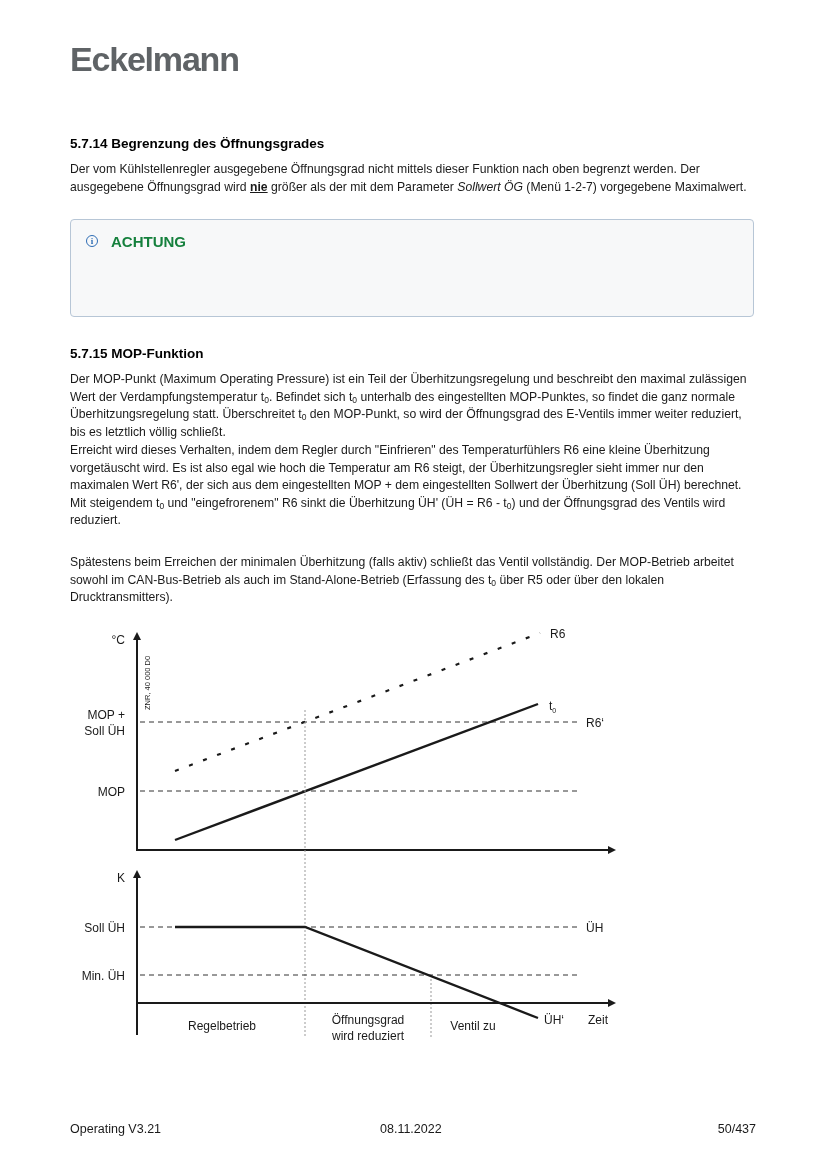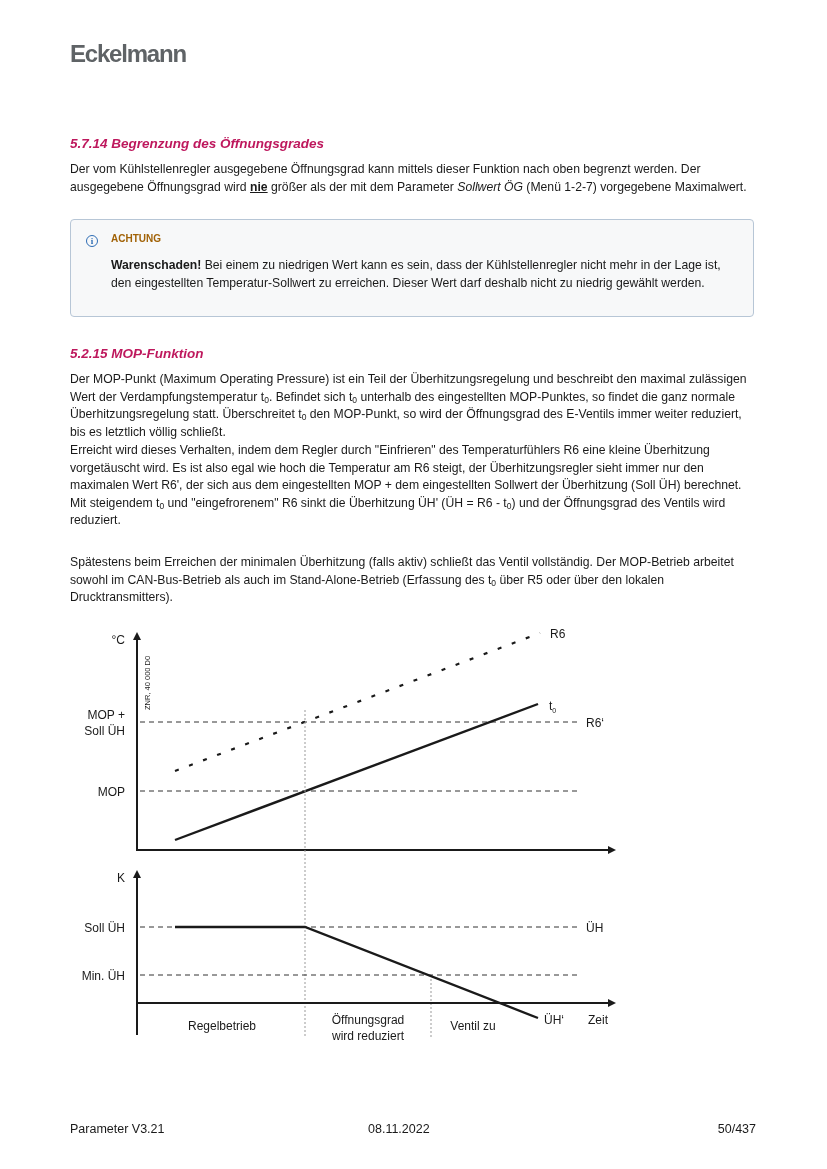--- a/index.html
+++ b/index.html
@@ -1,45 +1,44 @@
 <!DOCTYPE html>
 <html><head>
 <meta charset="utf-8">
 <style>
   html, body { margin:0; padding:0; background:#ffffff; }
   body { width:827px; height:1169px; position:relative; font-family:"Liberation Sans", sans-serif; color:#1a1a1a; overflow:hidden; }
-  .logo { position:absolute; left:70px; top:40px; font-family:"Liberation Sans", sans-serif; font-weight:bold; font-size:24px; color:#5f6366; letter-spacing:-1.2px; }
-  .h2 { position:absolute; left:70px; font-weight:bold; font-size:13.5px; color:#be185d;font-style:italic; }
+  .logo { position:absolute; left:70px; top:40px; font-family:"Liberation Sans", sans-serif; font-weight:bold; font-size:34px; color:#5f6366; letter-spacing:-1.2px; }
+  .h2 { position:absolute; left:70px; font-weight:bold; font-size:13.5px; color:#000000; }
   .para { position:absolute; left:70px; width:690px; font-size:12.2px; line-height:17.6px; color:#1a1a1a; }
   .para b { font-weight:bold;text-decoration:underline; }
   .para i { font-style:italic; }
   sub { font-size:8.5px; vertical-align:-2px; line-height:0; }
   .notice { position:absolute; left:70px; top:219px; width:684px; height:98px; box-sizing:border-box; border:1.5px solid #b7c6d6; border-radius:4px; background:#f7f8f9; }
   .notice-icon { position:absolute; left:15px; top:15px; width:12px; height:12px; border:1.4px solid #2f6db5; border-radius:50%; box-sizing:border-box; color:#2f6db5; font-size:9px; font-weight:bold; line-height:10px; text-align:center; font-family:"Liberation Serif", serif; }
-  .notice-title { position:absolute; left:40px; top:13px; font-weight:bold; font-size:10px; color:#a16207; }
+  .notice-title { position:absolute; left:40px; top:13px; font-weight:bold; font-size:15px; color:#15803d; }
   .notice-text { position:absolute; left:40px; top:37px; width:630px; font-size:12.2px; line-height:17.6px; }
   .footer { position:absolute; top:1122px; font-size:12.5px; color:#1a1a1a; }
   svg text { font-family:"Liberation Sans", sans-serif; fill:#1a1a1a; }
 </style>
 </head>
 <body>
 
 <div class="logo">Eckelmann</div>
 
 <div class="h2" style="top:136px;">5.7.14 Begrenzung des Öffnungsgrades</div>
 
-<div class="para" style="top:161px;"><span>Der vom Kühlstellenregler ausgegebene Öffnungsgrad kann mittels dieser Funktion nach oben begrenzt werden. Der ausgegebene Öffnungsgrad wird </span><b>nie</b><span> größer als der mit dem Parameter </span><i>Sollwert ÖG</i><span> (Menü 1-2-7) vorgegebene Maximalwert.</span></div>
+<div class="para" style="top:161px;"><span>Der vom Kühlstellenregler ausgegebene Öffnungsgrad nicht mittels dieser Funktion nach oben begrenzt werden. Der ausgegebene Öffnungsgrad wird </span><b>nie</b><span> größer als der mit dem Parameter </span><i>Sollwert ÖG</i><span> (Menü 1-2-7) vorgegebene Maximalwert.</span></div>
 
 <div class="notice">
   <div class="notice-icon">i</div>
   <div class="notice-title">ACHTUNG</div>
-  <div class="notice-text"><b>Warenschaden!</b><span> Bei einem zu niedrigen Wert kann es sein, dass der Kühlstellenregler nicht mehr in der Lage ist, den eingestellten Temperatur-Sollwert zu erreichen. Dieser Wert darf deshalb nicht zu niedrig gewählt werden.</span></div>
 </div>
 
-<div class="h2" style="top:346px;">5.2.15 MOP-Funktion</div>
+<div class="h2" style="top:346px;">5.7.15 MOP-Funktion</div>
 
 <div class="para" style="top:371px;"><span>Der MOP-Punkt (Maximum Operating Pressure) ist ein Teil der Überhitzungsregelung und beschreibt den maximal zulässigen Wert der Verdampfungstemperatur t</span><sub>0</sub><span>. Befindet sich t</span><sub>0</sub><span> unterhalb des eingestellten MOP-Punktes, so findet die ganz normale Überhitzungsregelung statt. Überschreitet t</span><sub>0</sub><span> den MOP-Punkt, so wird der Öffnungsgrad des E-Ventils immer weiter reduziert, bis es letztlich völlig schließt.</span></div>
 
 <div class="para" style="top:442px;"><span>Erreicht wird dieses Verhalten, indem dem Regler durch "Einfrieren" des Temperaturfühlers R6 eine kleine Überhitzung vorgetäuscht wird. Es ist also egal wie hoch die Temperatur am R6 steigt, der Überhitzungsregler sieht immer nur den maximalen Wert R6', der sich aus dem eingestellten MOP + dem eingestellten Sollwert der Überhitzung (Soll ÜH) berechnet. Mit steigendem t</span><sub>0</sub><span> und "eingefrorenem" R6 sinkt die Überhitzung ÜH' (ÜH = R6 - t</span><sub>0</sub><span>) und der Öffnungsgrad des Ventils wird reduziert.</span></div>
 
 <div class="para" style="top:554px;"><span>Spätestens beim Erreichen der minimalen Überhitzung (falls aktiv) schließt das Ventil vollständig. Der MOP-Betrieb arbeitet sowohl im CAN-Bus-Betrieb als auch im Stand-Alone-Betrieb (Erfassung des t</span><sub>0</sub><span> über R5 oder über den lokalen Drucktransmitters).</span></div>
 
 <svg style="position:absolute; left:0; top:0;" width="827" height="1169" viewBox="0 0 827 1169">
   <defs>
     <marker id="arr" markerWidth="8" markerHeight="8" refX="6" refY="4" orient="auto" markerUnits="userSpaceOnUse">
@@ -76,15 +75,15 @@
   <text x="125" y="980" font-size="12" text-anchor="end">Min. ÜH</text>
   <text x="586" y="932" font-size="12">ÜH</text>
   <text x="544" y="1024" font-size="12">ÜH‘</text>
   <text x="588" y="1024" font-size="12">Zeit</text>
   <text x="222" y="1030" font-size="12" text-anchor="middle">Regelbetrieb</text>
   <text x="368" y="1024" font-size="12" text-anchor="middle">Öffnungsgrad</text>
   <text x="368" y="1040" font-size="12" text-anchor="middle">wird reduziert</text>
   <text x="473" y="1030" font-size="12" text-anchor="middle">Ventil zu</text>
 </svg>
 
-<div class="footer" style="left:70px;">Parameter V3.21</div>
-<div class="footer" style="left:368px;">08.11.2022</div>
+<div class="footer" style="left:70px;">Operating V3.21</div>
+<div class="footer" style="left:380px;">08.11.2022</div>
 <div class="footer" style="right:71px;">50/437</div>
 
 </body></html>

